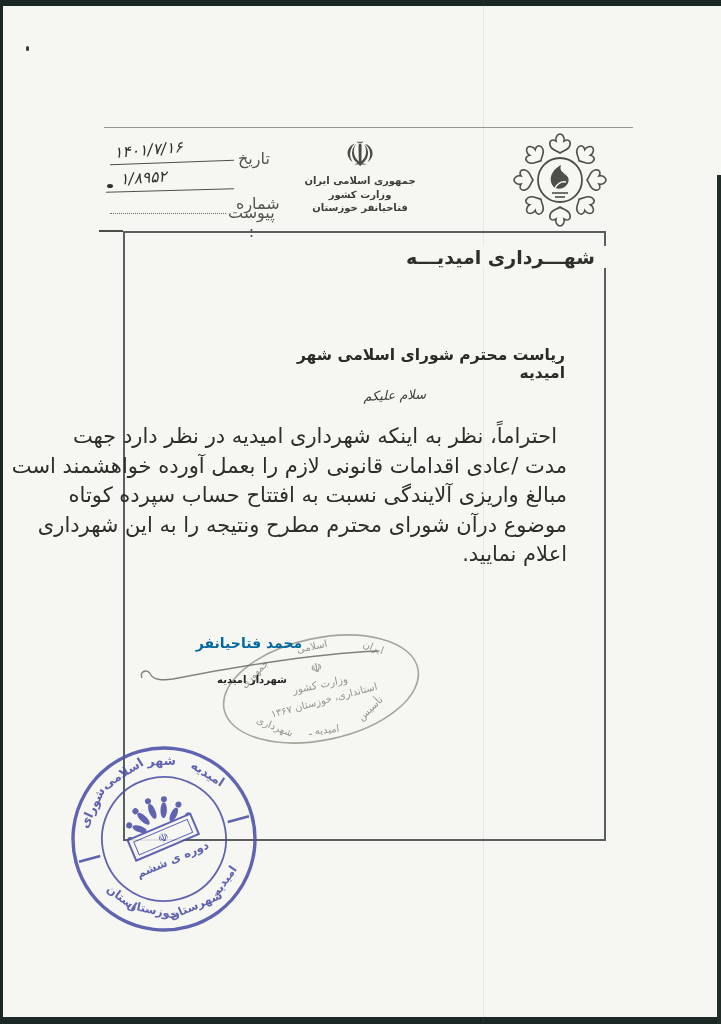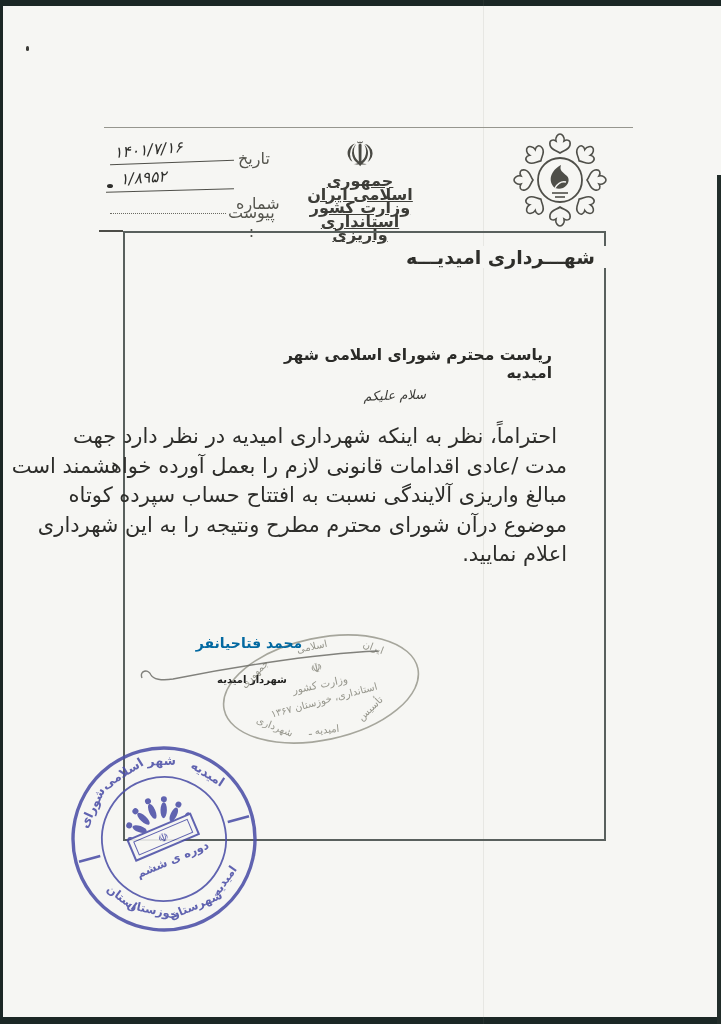--- a/index.html
+++ b/index.html
@@ -33,39 +33,39 @@
   .line-num{left:2px;top:52px;width:128px;transform:rotate(-1.5deg);}
   .line-att{left:6px;top:75px;width:116px;border-bottom:1px dotted #6a6a62;}
   .hand{position:absolute;font-size:15.5px;font-style:italic;letter-spacing:1px;color:#2f2f2c;direction:ltr;white-space:nowrap;}
   .hand-date{left:10px;top:3px;transform:rotate(-5deg);}
   .hand-num{left:16px;top:31px;transform:rotate(-4deg);}
   .ink-dot{position:absolute;left:3px;top:46px;width:6px;height:4px;background:#2f2f2c;border-radius:50%;}
 
   
   .gov{position:absolute;left:295px;top:134px;width:130px;text-align:center;color:#3d3d38;}
   .gov .emblem{font-size:34px;line-height:40px;color:#4a4a44;display:block;}
-  .gov .gline{font-size:16px;font-weight:bold;line-height:13.5px;direction:rtl;text-decoration:underline;}
+  .gov .gline{font-size:10px;font-weight:bold;line-height:13.5px;direction:rtl;}
 
   
   .muni-logo{position:absolute;left:512px;top:132px;}
 
   
   .title-dash{position:absolute;left:99px;top:230px;width:24px;border-top:2px solid #4d4d47;}
   .org-title{
     position:absolute;left:123px;top:214px;width:484px;text-align:right;z-index:5;margin-top:32px;
   }
   .org-title span{
     display:inline-block;background:#f6f6f3;padding:0 12px;
     font-size:19px;font-weight:bold;color:#2e2e2a;direction:rtl;
   }
 
   
   .letter-box{position:absolute;left:123px;top:231px;width:483px;height:610px;border:2px solid #59605d;box-sizing:border-box;z-index:2;}
 
-  .recipient{position:absolute;left:249px;top:346px;width:303px;text-align:right;direction:rtl;
+  .recipient{position:absolute;left:262px;top:346px;width:303px;text-align:right;direction:rtl;
     font-size:15.5px;font-weight:bold;color:#2a2a27;z-index:4;}
   .greeting{position:absolute;left:342px;top:388px;width:84px;text-align:right;direction:rtl;
     font-size:13px;font-style:italic;color:#3c3c38;transform:rotate(-2deg);z-index:4;}
 
   .body-text{position:absolute;left:192px;top:422px;width:375px;direction:rtl;z-index:4;
     font-size:21px;color:#2d2d2a;}
   .body-text .bline{line-height:29.5px;text-align:justify;text-align-last:justify;text-justify:inter-word;white-space:nowrap;}
   .body-text .bline.first{padding-right:10px;}
   .body-text .bline.last{text-align-last:right;}
 
@@ -105,21 +105,21 @@
     <span class="ink-dot"></span>
     <span class="field-line line-num"></span>
     <span class="label lbl-att">پیوست :</span>
     <span class="field-line line-att"></span>
   </div>
 
   <div class="gov">
     <span class="emblem">☫</span>
     <div class="gline">جمهوری اسلامی ایران</div>
     <div class="gline">وزارت کشور</div>
-    <div class="gline">استانداری واریزی</div>
+    <div class="gline">فتاحیانفر خوزستان</div>
   </div>
 
   <svg class="muni-logo" width="96" height="96" viewBox="-48 -48 96 96">
     <g stroke="#4f4f49" fill="none" stroke-width="1.6">
       <g id="petals">
         <g>
           <path d="M0,-27 C-4,-30 -9,-30 -10,-35 C-11,-40 -7,-41 -4,-39 C-5,-43 -2,-46 0,-46 C2,-46 5,-43 4,-39 C7,-41 11,-40 10,-35 C9,-30 4,-30 0,-27 Z"></path>
         </g>
         <g transform="rotate(45)">
             <use href="#p0"></use>

